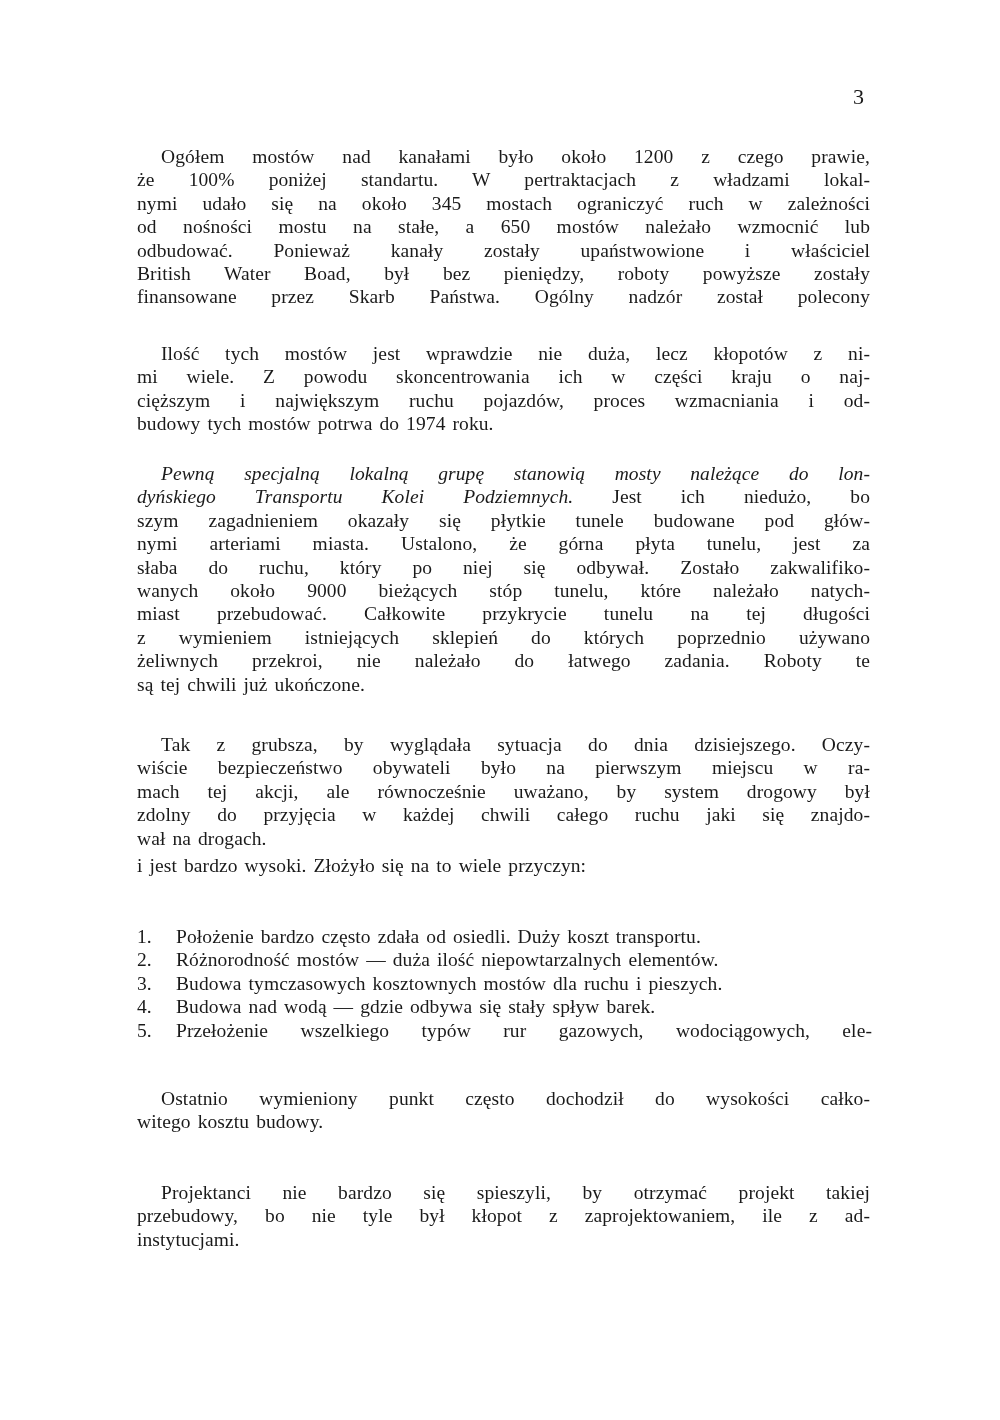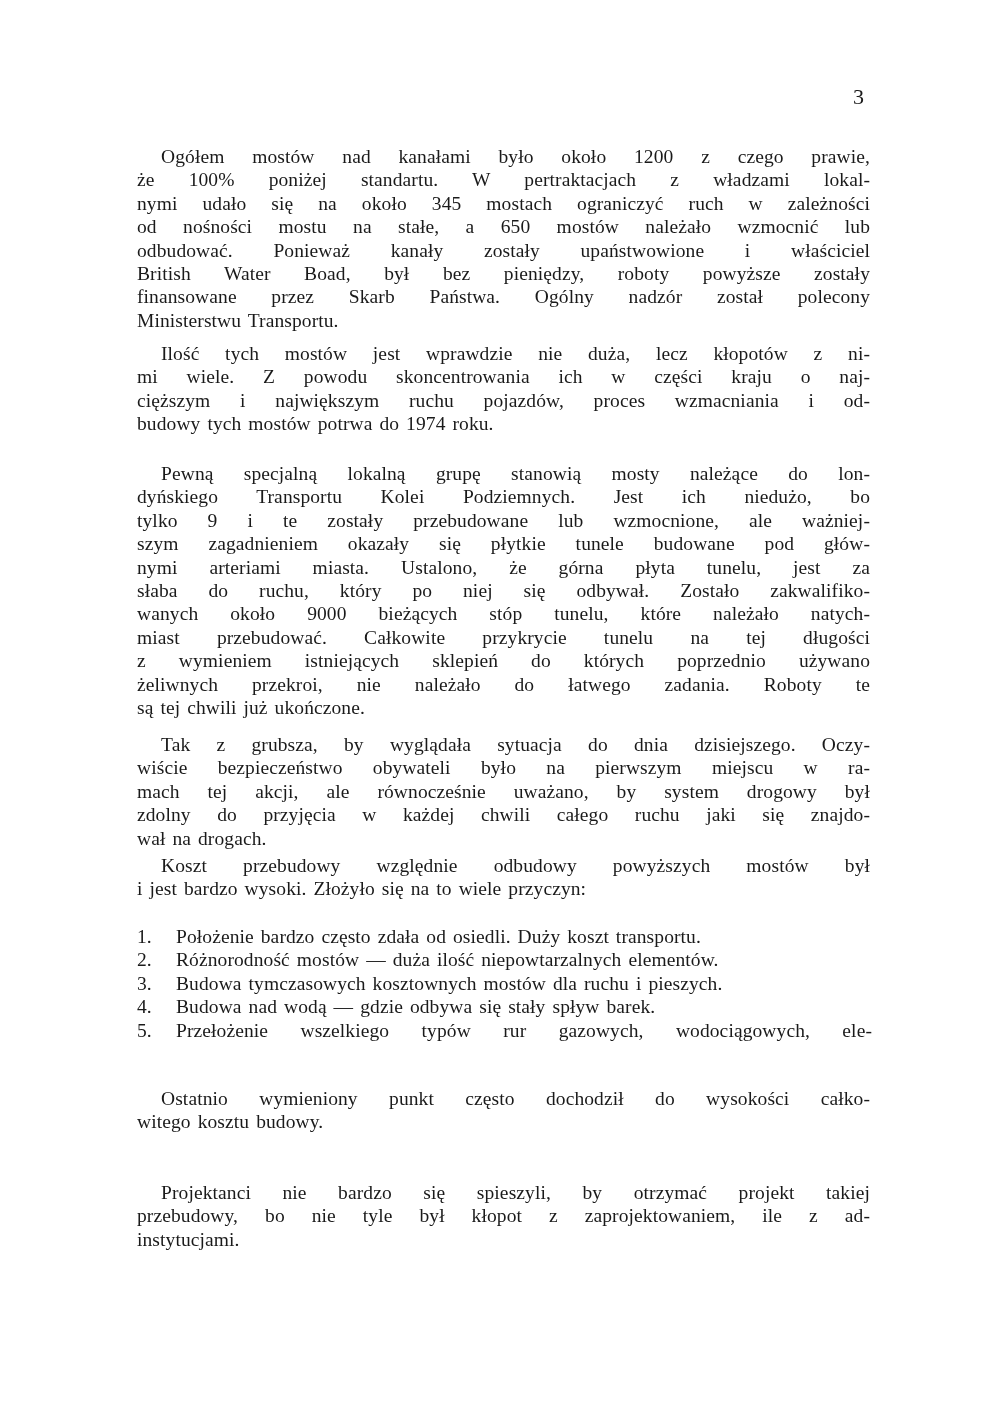--- a/index.html
+++ b/index.html
@@ -38,20 +38,21 @@
       letter-spacing: 0.1px;
       word-spacing: 2px;
     }
     .line.last {
       text-align-last: left;
     }
     .line.indent {
       padding-left: 24px;
     }
     .italic {
+      font-style: italic;
     }
     .list {
       position: absolute;
       left: 137px;
       top: 925px;
       width: 735px;
     }
     .list-item {
       display: flex;
       align-items: flex-start;
@@ -80,54 +81,51 @@
   <div class="page-number">3</div>
 
   <div class="text-block" style="top:145px;">
     <span class="line indent">Ogółem mostów nad kanałami było około 1200 z czego prawie,</span>
     <span class="line">że 100% poniżej standartu. W pertraktacjach z władzami lokal-</span>
     <span class="line">nymi udało się na około 345 mostach ograniczyć ruch w zależności</span>
     <span class="line">od nośności mostu na stałe, a 650 mostów należało wzmocnić lub</span>
     <span class="line">odbudować. Ponieważ kanały zostały upaństwowione i właściciel</span>
     <span class="line">British Water Boad, był bez pieniędzy, roboty powyższe zostały</span>
     <span class="line">finansowane przez Skarb Państwa. Ogólny nadzór został polecony</span>
-    <span class="line last">Ministerstwu Transportu.</span>
   </div>
 
   <div class="text-block" style="top:342px;">
     <span class="line indent">Ilość tych mostów jest wprawdzie nie duża, lecz kłopotów z ni-</span>
     <span class="line">mi wiele. Z powodu skoncentrowania ich w części kraju o naj-</span>
     <span class="line">cięższym i największym ruchu pojazdów, proces wzmacniania i od-</span>
     <span class="line last">budowy tych mostów potrwa do 1974 roku.</span>
   </div>
 
   <div class="text-block" style="top:462px;">
     <span class="line indent italic">Pewną specjalną lokalną grupę stanowią mosty należące do lon-</span>
     <span class="line"><span class="italic">dyńskiego Transportu Kolei Podziemnych.</span> <span>Jest ich niedużo, bo</span></span>
-    <span class="line">tylko 9 i te zostały przebudowane lub wzmocnione, ale ważniej-</span>
     <span class="line">szym zagadnieniem okazały się płytkie tunele budowane pod głów-</span>
     <span class="line">nymi arteriami miasta. Ustalono, że górna płyta tunelu, jest za</span>
     <span class="line">słaba do ruchu, który po niej się odbywał. Zostało zakwalifiko-</span>
     <span class="line">wanych około 9000 bieżących stóp tunelu, które należało natych-</span>
     <span class="line">miast przebudować. Całkowite przykrycie tunelu na tej długości</span>
     <span class="line">z wymieniem istniejących sklepień do których poprzednio używano</span>
     <span class="line">żeliwnych przekroi, nie należało do łatwego zadania. Roboty te</span>
     <span class="line last">są tej chwili już ukończone.</span>
   </div>
 
   <div class="text-block" style="top:733px;">
     <span class="line indent">Tak z grubsza, by wyglądała sytuacja do dnia dzisiejszego. Oczy-</span>
     <span class="line">wiście bezpieczeństwo obywateli było na pierwszym miejscu w ra-</span>
     <span class="line">mach tej akcji, ale równocześnie uważano, by system drogowy był</span>
     <span class="line">zdolny do przyjęcia w każdej chwili całego ruchu jaki się znajdo-</span>
     <span class="line last">wał na drogach.</span>
   </div>
 
   <div class="text-block" style="top:854px;">
-    <span class="line indent">Koszt przebudowy względnie odbudowy powyższych mostów był</span>
     <span class="line last">i jest bardzo wysoki. Złożyło się na to wiele przyczyn:</span>
   </div>
 
   <div class="list">
     <div class="list-item">
       <span class="list-num">1.</span>
       <div class="list-body">
         <span class="line">Położenie bardzo często zdała od osiedli. Duży koszt transportu.</span>
       </div>
     </div>

